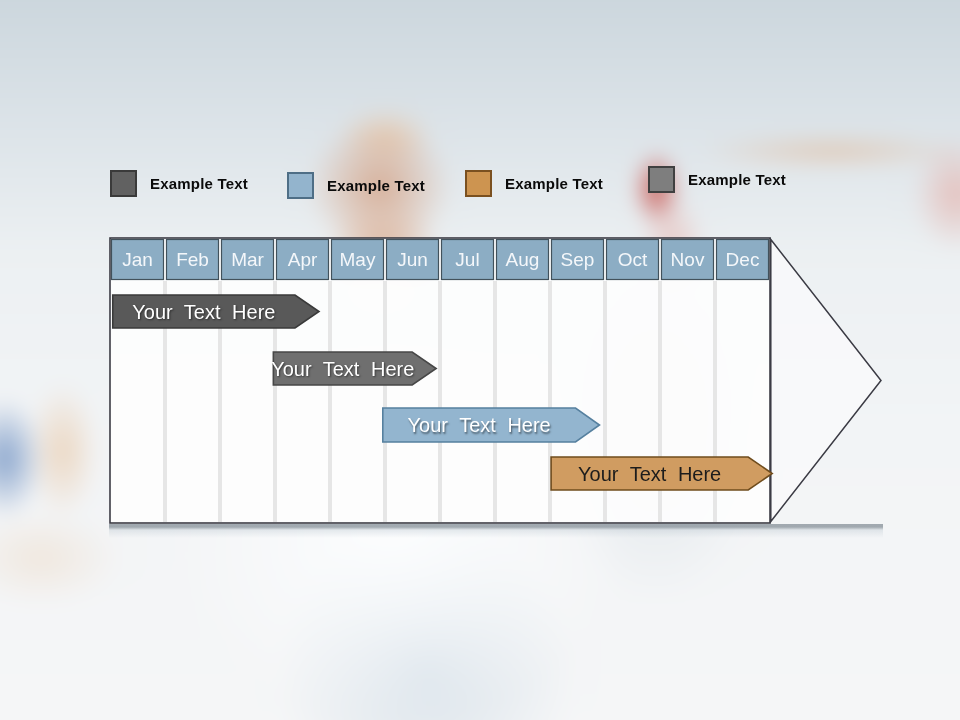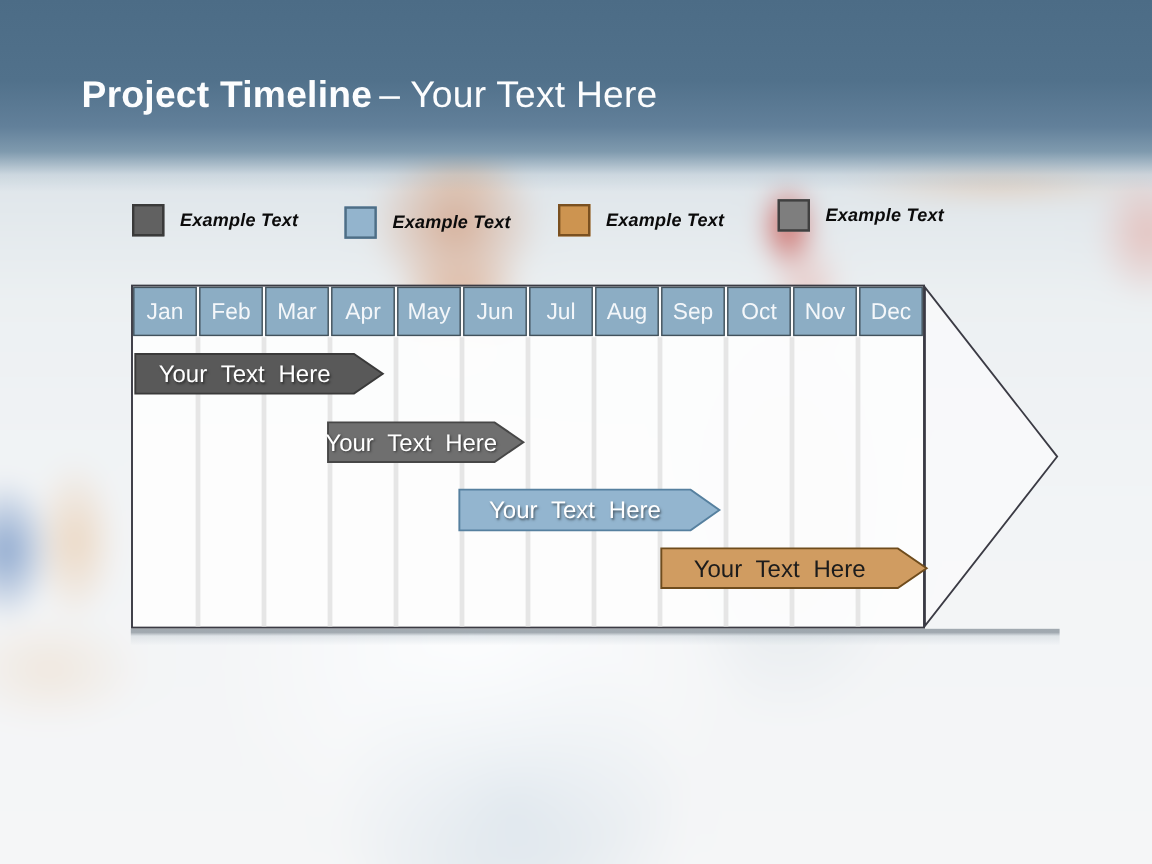--- a/index.html
+++ b/index.html
@@ -28,42 +28,39 @@
 
   
   .band{position:absolute;left:0;top:0;width:960px;height:160px;
     background:linear-gradient(180deg,#4c6c86 0%,#51718b 42%,#62809a 66%,#7f9aae 79%,
                rgba(170,189,203,0.35) 91%,rgba(190,205,215,0) 100%);}
   .title{position:absolute;left:68px;top:61px;margin:0;color:#fcfdfe;
          font-size:31px;font-weight:700;letter-spacing:0.2px;white-space:nowrap;}
   .t-reg{font-weight:400;margin-left:6px;}
 
   .legend{position:absolute;inset:0;pointer-events:none;}
-  .legend-item{position:absolute;display:flex;align-items:center;gap:13px;height:27px;font-style:italic;}
+  .legend-item{position:absolute;display:flex;align-items:center;gap:13px;height:27px;}
   .swatch{width:23px;height:23px;border:2px solid #333;flex:0 0 auto;}
   .legend-label{font-size:15px;font-weight:700;color:#0b0b0b;letter-spacing:0.2px;}
 
   .gfx{position:absolute;left:0;top:0;font-family:"Liberation Sans",sans-serif;}
   .month-label{font-size:19px;fill:#f4f7fa;}
   .bar-label{font-size:20px;word-spacing:6px;text-shadow:1px 1.5px 2px rgba(0,0,0,0.5);}
   .bar-label.dark{text-shadow:none;}
 
   .reflection{position:absolute;left:109px;top:524px;width:774px;height:14px;
     background:linear-gradient(180deg,rgba(140,150,158,0.8) 0px,rgba(140,150,158,0.8) 3px,
                rgba(185,197,206,0.35) 6px,rgba(185,197,206,0) 14px);}
 </style>
 </head>
 <body>
 
 <div class="slide">
   <div class="photo"></div>
 
-  <div class="band">
-    <h1 class="title"><span class="t-bold">Project Timeline</span><span class="t-reg">– Your Text Here</span></h1>
-  </div>
 
   <div class="legend" id="legend">
       <div class="legend-item" style="left: 110px; top: 170px;">
         <span class="swatch" style="background: rgb(97, 97, 97); border-color: rgb(58, 58, 58);"></span>
         <span class="legend-label">Example Text</span>
       </div>
       <div class="legend-item" style="left: 287px; top: 172px;">
         <span class="swatch" style="background: rgb(147, 180, 205); border-color: rgb(78, 110, 134);"></span>
         <span class="legend-label">Example Text</span>
       </div>

